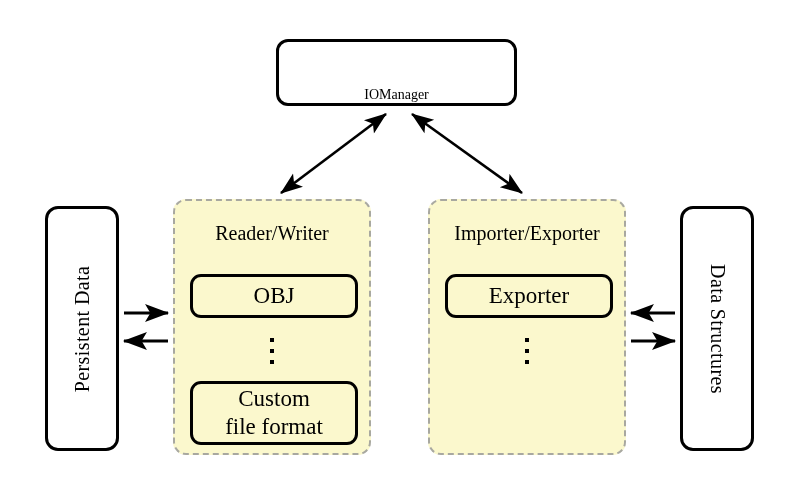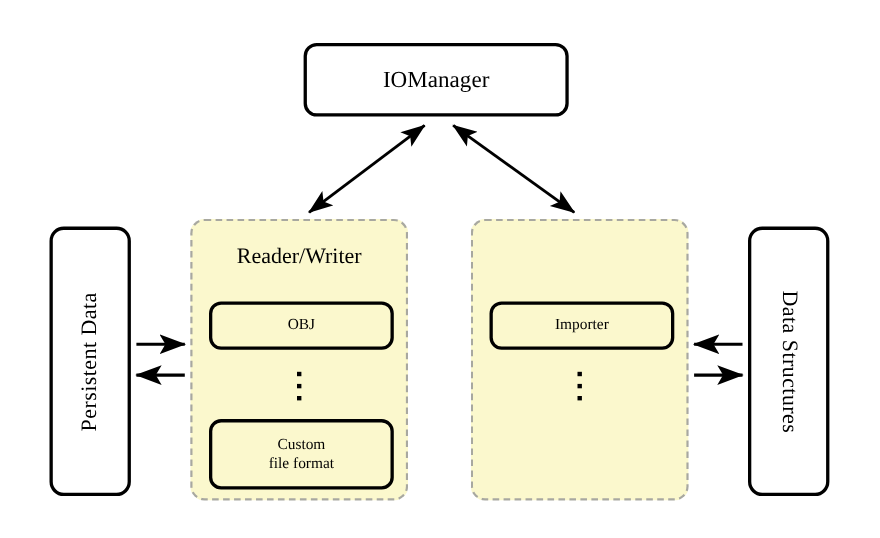--- a/index.html
+++ b/index.html
@@ -29,21 +29,22 @@
     justify-content: center;
     text-align: center;
     line-height: 1.15;
   }
 
   #io-manager {
     left: 276px;
     top: 39px;
     width: 241px;
     height: 67px;
-    font-size: 21px;
+    font-size: 14px;
+    align-items: flex-end;
   }
 
   .side-box {
     position: absolute;
     box-sizing: border-box;
     border: 3.5px solid #000000;
     border-radius: 13px;
     background: #ffffff;
   }
   #persistent-data-box {
@@ -108,21 +109,21 @@
   .inner-box {
     position: absolute;
     box-sizing: border-box;
     border: 3.2px solid #000000;
     border-radius: 11px;
     background: #fbf8cd;
     display: flex;
     align-items: center;
     justify-content: center;
     text-align: center;
-    font-size: 14px;
+    font-size: 23px;
     line-height: 1.22;
   }
   .inner-top {
     left: 15px;
     top: 73px;
     width: 168px;
     height: 44px;
   }
   .inner-bottom {
     left: 15px;
@@ -185,22 +186,23 @@
       <span></span>
         <span></span>
         <span></span>
     </div>
     <div class="inner-box inner-bottom">
       <span class="multiline">Custom<br>file format</span>
     </div>
   </div>
 
   <div class="panel" id="panel-importer-exporter">
+    <div class="panel-title">Importer/Exporter</div>
     <div class="inner-box inner-top">
-      <span>Importer</span>
+      <span>Exporter</span>
     </div>
     <div class="vdots">
       <span></span>
         <span></span>
         <span></span>
     </div>
   </div>
 
   <svg id="arrows" viewBox="0 0 800 489">
     <defs>

